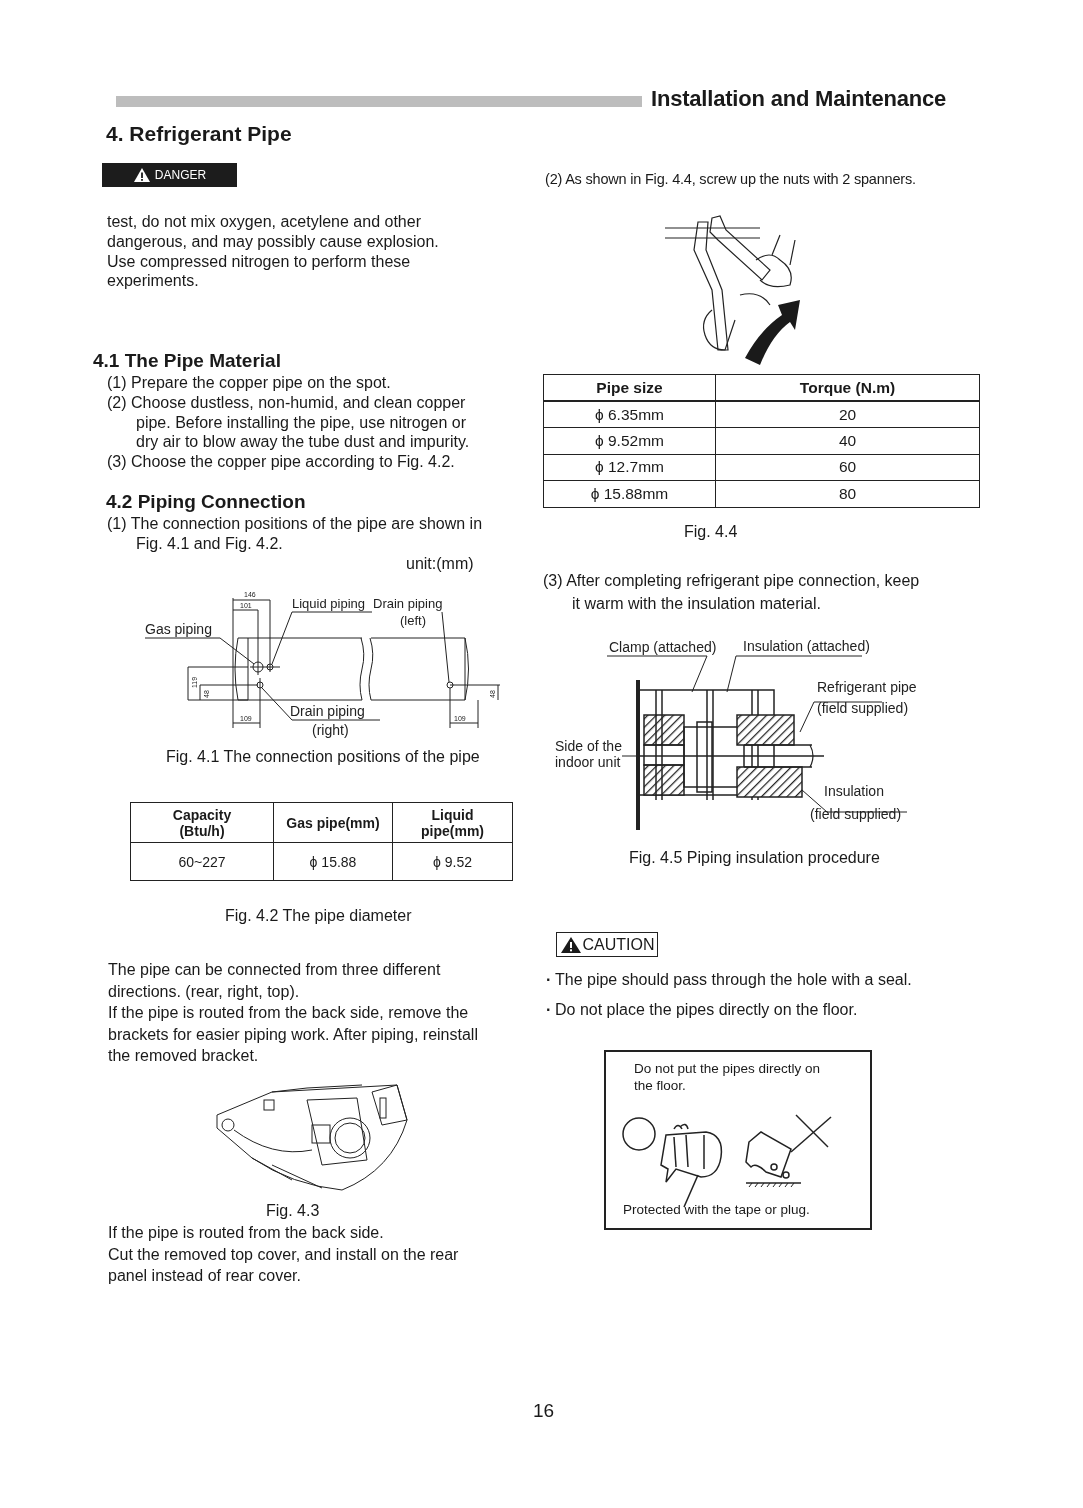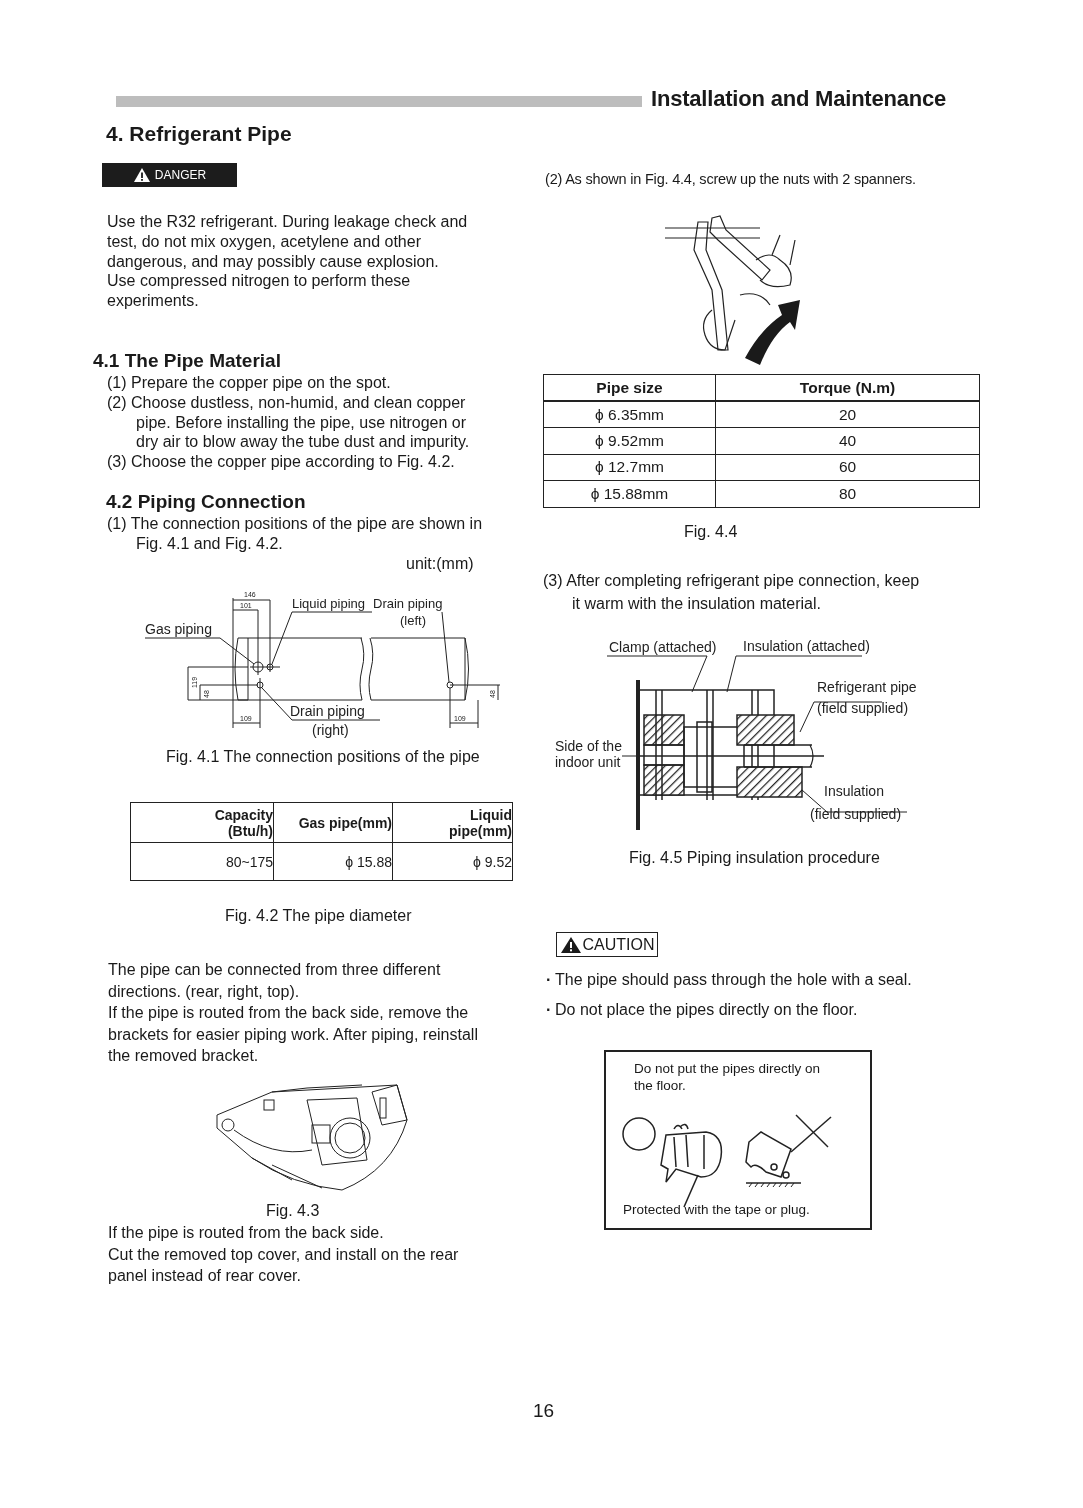--- a/index.html
+++ b/index.html
@@ -20,21 +20,21 @@
     .sub-h { font-size: 19px; font-weight: bold; white-space: nowrap; }
     .ind { padding-left: 29px; }
 
     
     .fig41 { left: 140px; top: 590px; width: 370px; height: 150px; }
     .cap { font-size: 16px; white-space: nowrap; }
 
     
     table { border-collapse: collapse; }
     .t42 { left: 130px; top: 802px; width: 383px; }
-    .t42 td, .t42 th { border: 1.5px solid #222; text-align: right; font-size: 14px; }
+    .t42 td, .t42 th { border: 1.5px solid #222; text-align: center; font-size: 14px; }
     .t42 th { font-weight: bold; height: 40px; line-height: 16px; }
     .t42 td { height: 38px; }
     .t44 { left: 543px; top: 374px; width: 437px; }
     .t44 td, .t44 th { border: 1.5px solid #222; text-align: center; font-size: 15.5px; height: 26.5px; }
     .t44 th { font-weight: bold; border-bottom-width: 2.5px; }
 
     
     .caution { left: 556px; top: 932px; width: 102px; height: 25px; border: 1.5px solid #222; display: flex; align-items: center; justify-content: center; gap: 1px; font-size: 16px; }
     .caution svg { width: 22px; height: 18px; }
     .bullet { font-size: 16px; white-space: nowrap; }
@@ -58,21 +58,20 @@
 
 <div class="abs danger">
   <svg viewBox="0 0 18 16">
     <polygon points="9,1 17,15 1,15" fill="#fff"></polygon>
     <rect x="8.1" y="5.5" width="1.8" height="5.5" fill="#1c1c1c"></rect>
     <rect x="8.1" y="12" width="1.8" height="1.8" fill="#1c1c1c"></rect>
   </svg>
   <span>DANGER</span>
 </div>
 <div class="abs para" style="left:107px; top:212px;">
-  <div>Use the R32 refrigerant. During leakage check and</div>
   <div>test, do not mix oxygen, acetylene and other</div>
   <div>dangerous, and may possibly cause explosion.</div>
   <div>Use compressed nitrogen to perform these</div>
   <div>experiments.</div>
 </div>
 
 <div class="abs sub-h" style="left:93px; top:350px;">4.1 The Pipe Material</div>
 <div class="abs para" style="left:107px; top:373px;">
   <div><span>(1)</span> <span>Prepare the copper pipe on the spot.</span></div>
   <div><span>(2)</span> <span>Choose dustless, non-humid, and clean copper</span></div>
@@ -160,21 +159,21 @@
 <table class="abs t42">
   <thead>
     <tr>
       <th style="width:143px"><span>Capacity</span><br><span>(Btu/h)</span></th>
       <th style="width:119px">Gas pipe(mm)</th>
       <th><span>Liquid</span><br><span>pipe(mm)</span></th>
     </tr>
   </thead>
   <tbody>
     <tr>
-      <td>80~175</td>
+      <td>60~227</td>
       <td>ϕ 15.88</td>
       <td>ϕ 9.52</td>
     </tr>
   </tbody>
 </table>
 <div class="abs cap" style="left:225px; top:907px;">Fig. 4.2 The pipe diameter</div>
 
 <div class="abs para" style="left:108px; top:959px; line-height:21.5px;">
   <div>The pipe can be connected from three different</div>
   <div>directions. (rear, right, top).</div>

